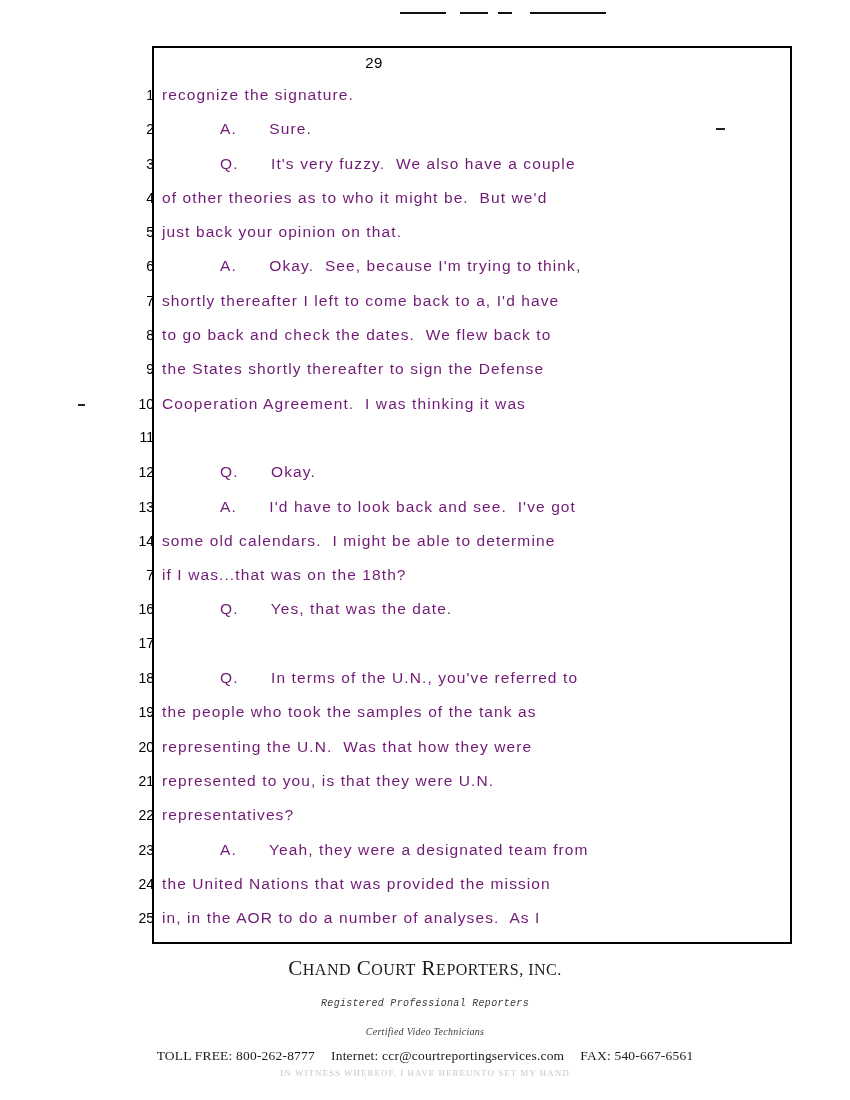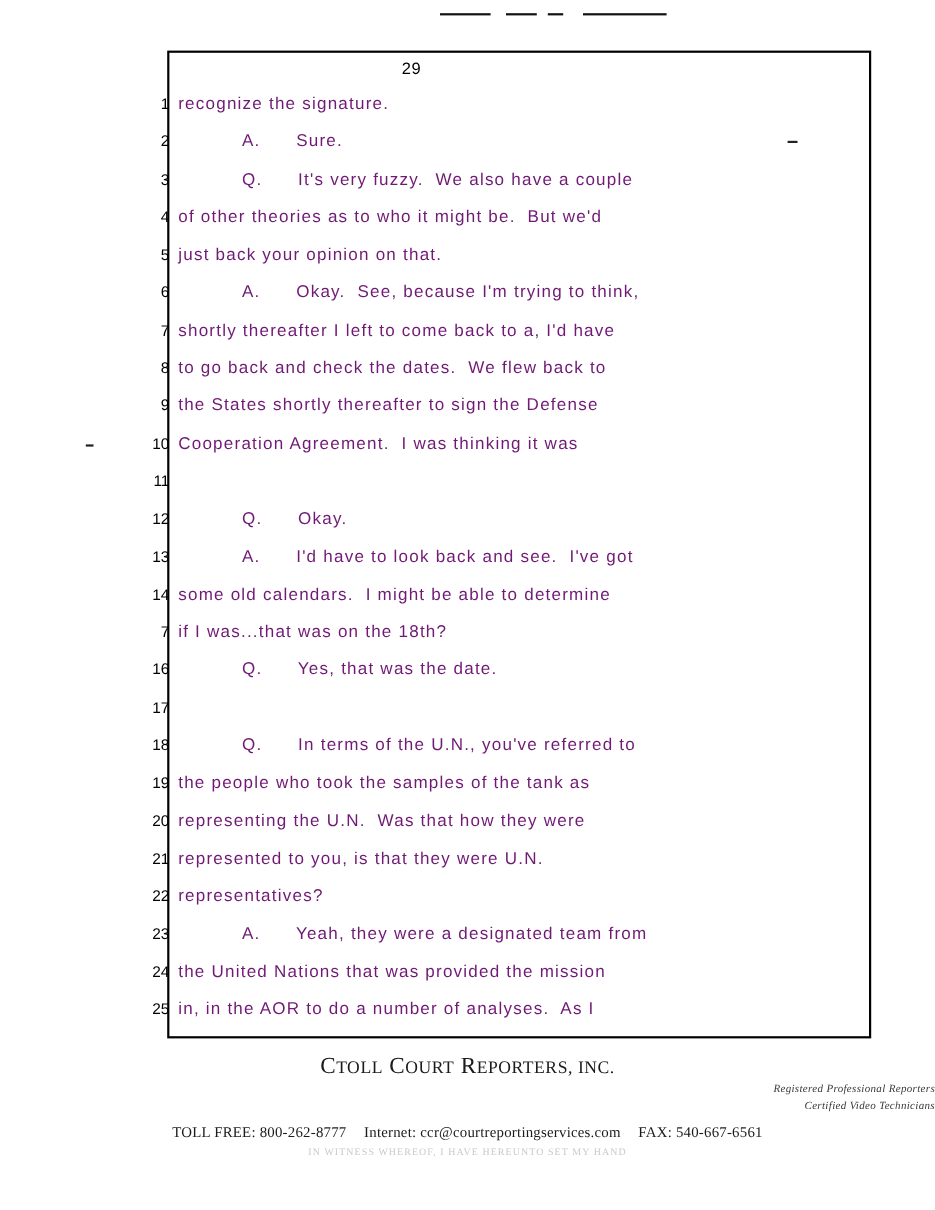--- a/index.html
+++ b/index.html
@@ -103,36 +103,34 @@
   .footer .firm {
     font-family: "Liberation Serif", serif;
     font-size: 21px;
     letter-spacing: 0.5px;
     color: #1b1b1b;
   }
   .footer .firm .sc {
     font-size: 16px;
   }
   .footer .sub1 {
-    margin-top: 4px;
-    font-family: Liberation Serif, serif;
+    margin-top: 17px;
+    font-family: Liberation Mono, monospace;
     font-size: 10px;
     font-style: italic;
     color: #3a3a3a;
     letter-spacing: 0.3px;
-    text-align: right;
   }
   .footer .sub2 {
-    margin-top: 4px;
+    margin-top: 17px;
     font-family: "Liberation Serif", serif;
     font-size: 10px;
     font-style: italic;
     color: #3a3a3a;
     letter-spacing: 0.3px;
-    text-align: right;
   }
   .footer .contact {
     margin-top: 11px;
     font-family: "Liberation Serif", serif;
     font-size: 13.5px;
     color: #1b1b1b;
     letter-spacing: 0.2px;
   }
   .footer .contact .gap { display: inline-block; width: 16px; }
   .footer .faded {
@@ -257,18 +255,18 @@
     <div class="num">24</div>
     <div class="txt">the United Nations that was provided the mission</div>
   </div>
   <div class="line">
     <div class="num">25</div>
     <div class="txt">in, in the AOR to do a number of analyses.  As I</div>
   </div>
 </div>
 
 <div class="footer">
-  <div class="firm"><span>C</span><span class="sc">TOLL</span> <span>C</span><span class="sc">OURT</span> <span>R</span><span class="sc">EPORTERS</span><span class="sc">, </span><span class="sc">INC.</span></div>
+  <div class="firm"><span>C</span><span class="sc">HAND</span> <span>C</span><span class="sc">OURT</span> <span>R</span><span class="sc">EPORTERS</span><span class="sc">, </span><span class="sc">INC.</span></div>
   <div class="sub1">Registered Professional Reporters</div>
   <div class="sub2">Certified Video Technicians</div>
   <div class="contact"><span>TOLL FREE:</span> <span>800-262-8777</span><span class="gap"></span><span>Internet:</span> <span>ccr@courtreportingservices.com</span><span class="gap"></span><span>FAX:</span> <span>540-667-6561</span></div>
   <div class="faded">IN WITNESS WHEREOF, I HAVE HEREUNTO SET MY HAND</div>
 </div>
 
 </body></html>

